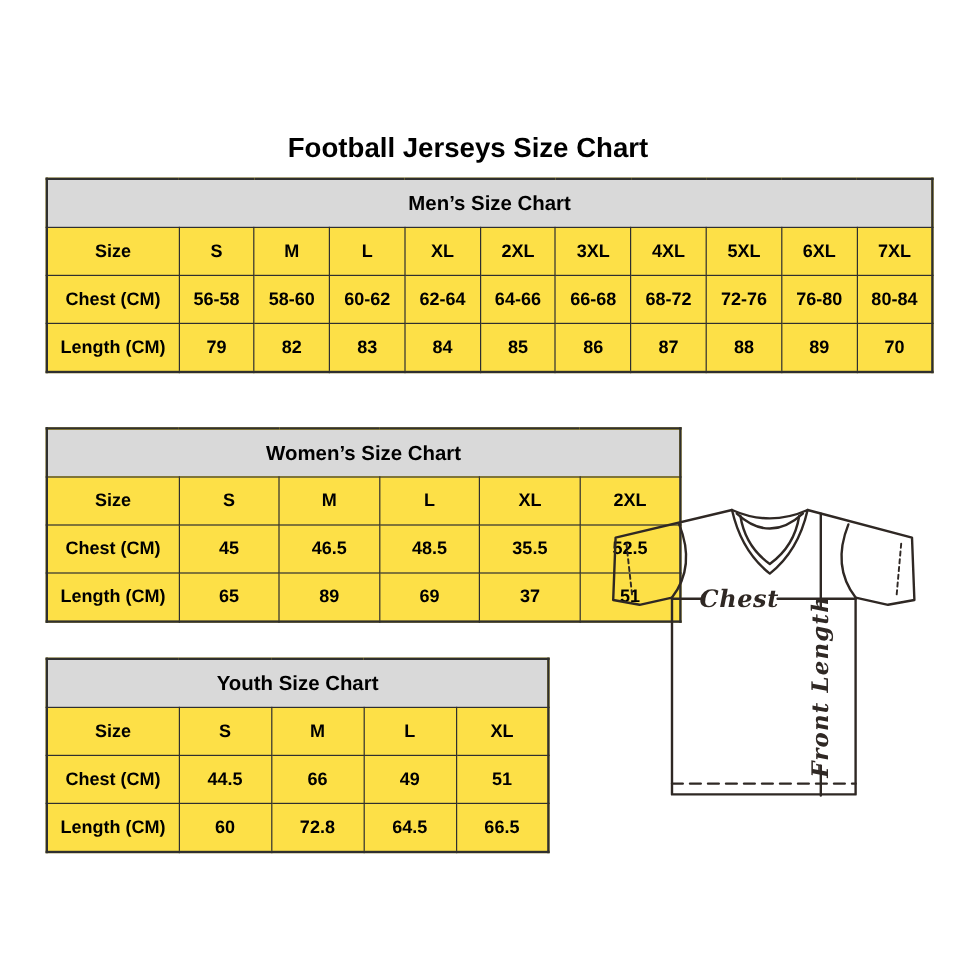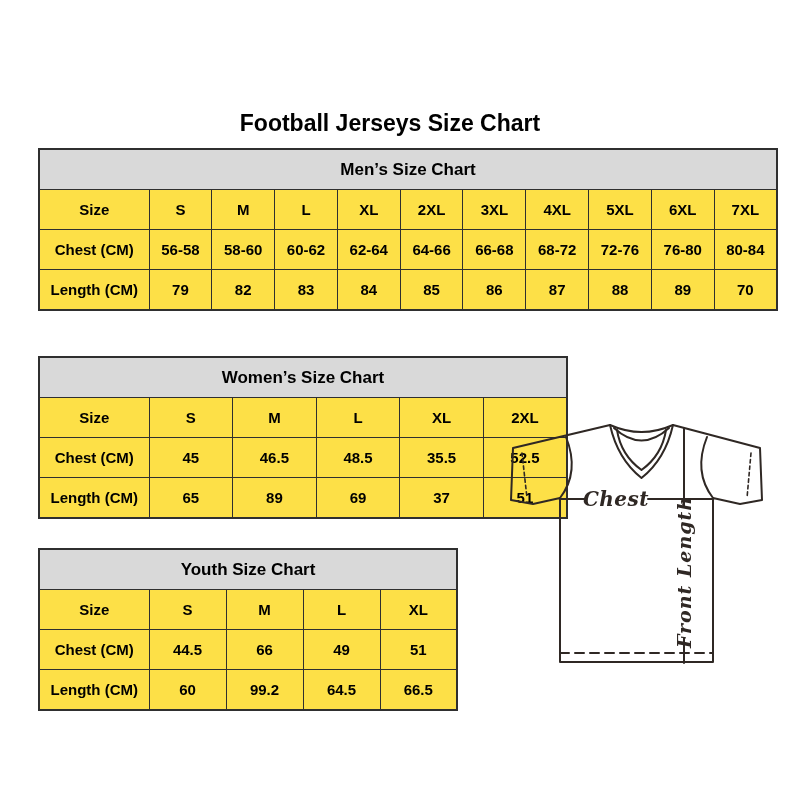--- a/index.html
+++ b/index.html
@@ -160,21 +160,21 @@
   <tr>
     <td>Chest (CM)</td>
     <td>44.5</td>
     <td>66</td>
     <td>49</td>
     <td>51</td>
   </tr>
   <tr>
     <td>Length (CM)</td>
     <td>60</td>
-    <td>99.2</td>
+    <td>72.8</td>
     <td>64.5</td>
     <td>66.5</td>
   </tr>
 </tbody>
   </table>
 
 <svg id="jersey-diagram" width="292" height="272" viewBox="0 0 292 272" xmlns="http://www.w3.org/2000/svg">
   <g fill="none" stroke="#2f2824" stroke-width="2" stroke-linejoin="round" stroke-linecap="round">
 
     <path d="M110,25 L13,48 L11,100 L33,104 L60,98

